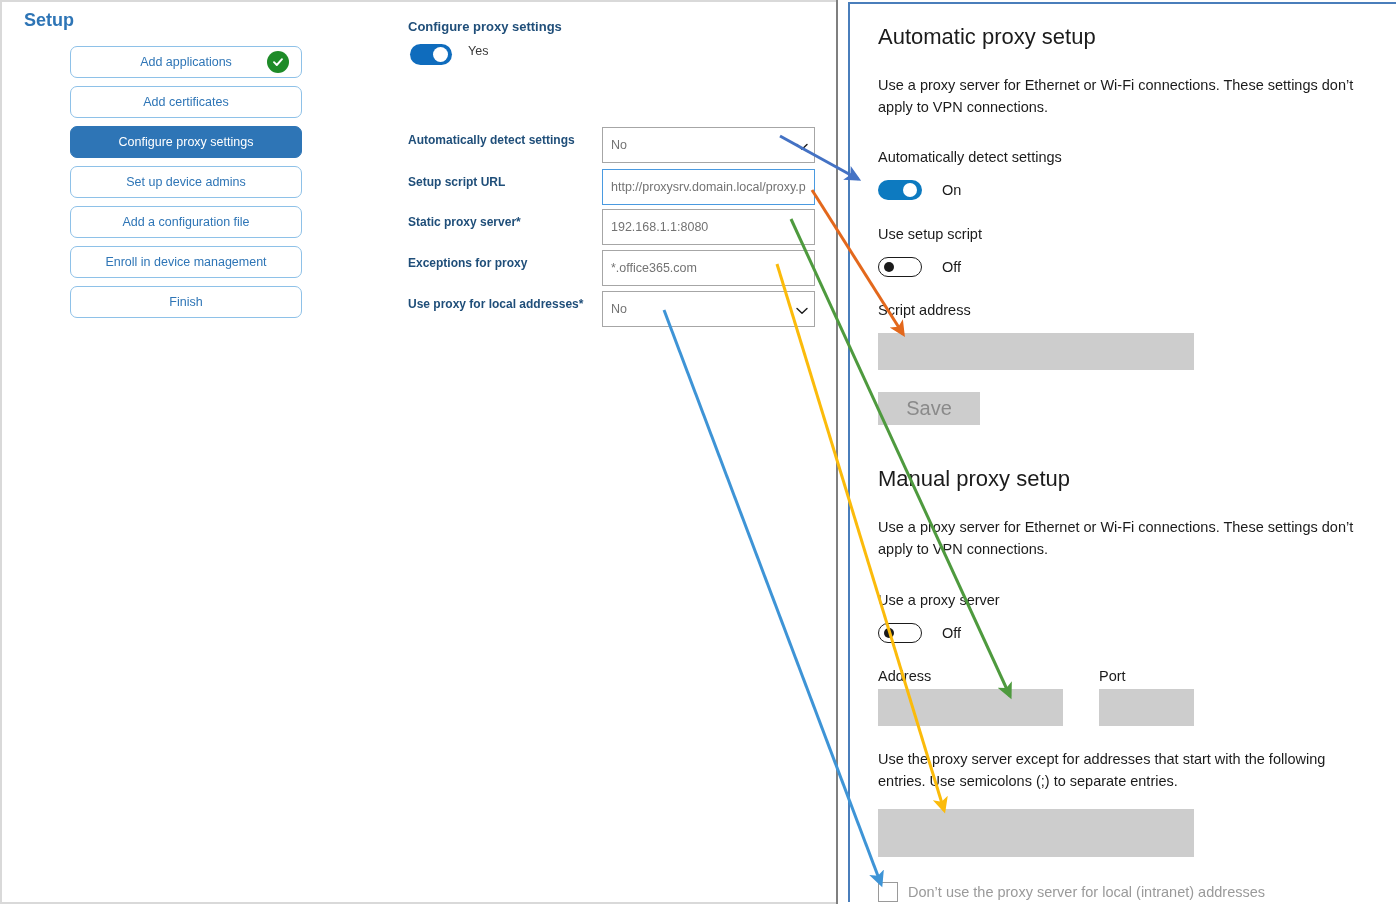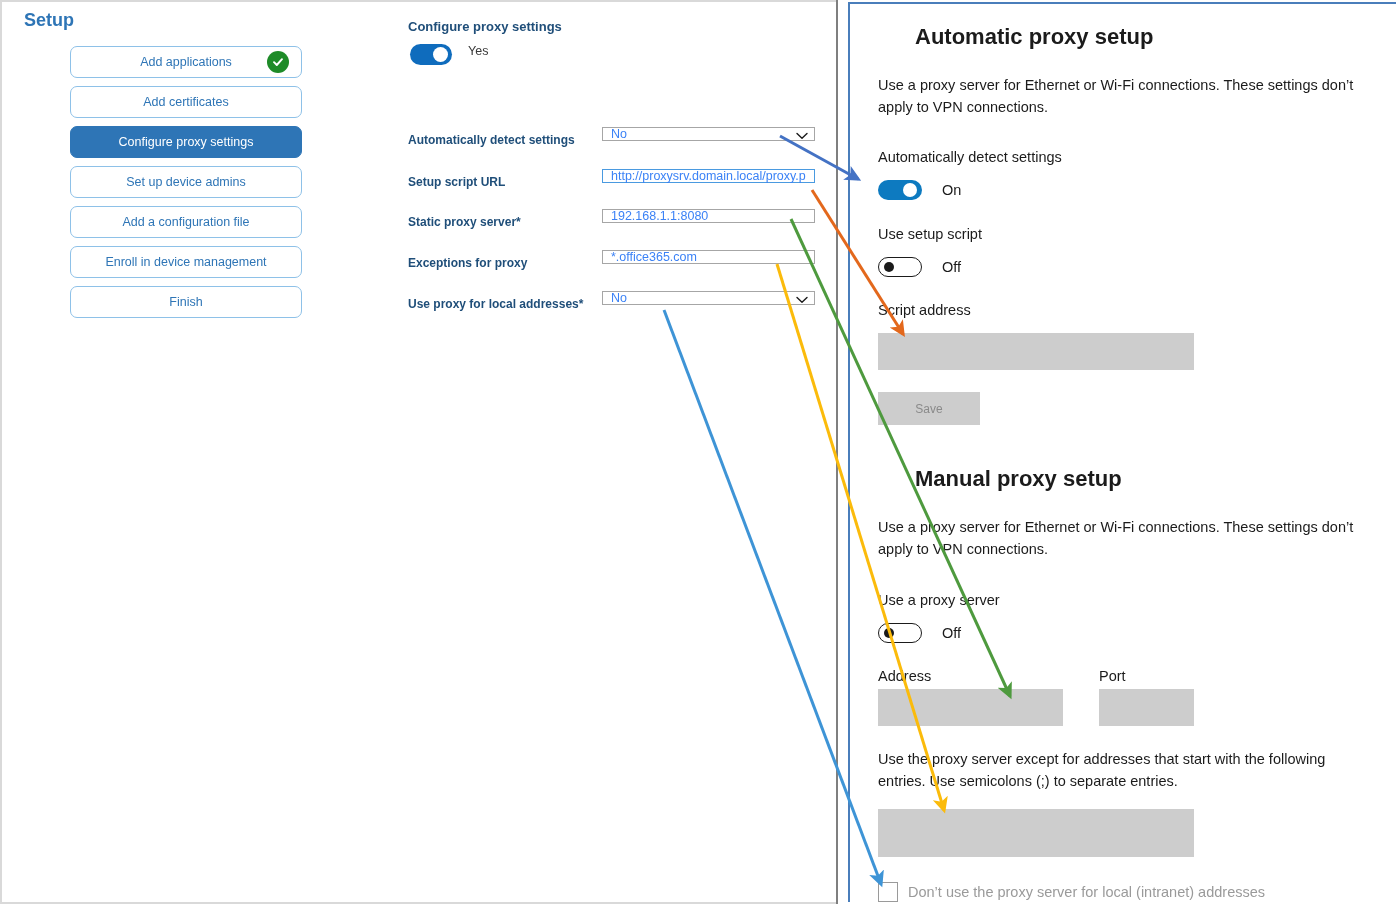--- a/index.html
+++ b/index.html
@@ -58,64 +58,64 @@
   }
   .tgl .knob{
     position:absolute;top:3px;right:4px;width:15px;height:15px;border-radius:50%;background:#fff;
   }
   .tgl-label{font-size:12.5px;color:#3a3a3a;}
   .field-label{
     position:absolute;left:408px;font-size:12px;font-weight:bold;color:#1F4E79;white-space:nowrap;
   }
   .field-label .star{font-weight:bold;}
   .ctl{
-    position:absolute;left:602px;width:176px;height:14px;box-sizing:border-box;
+    position:absolute;left:602px;width:176px;height:36px;box-sizing:border-box;
     border:1px solid #a6a6a6;background:#fff;
     display:flex;align-items:center;padding:0 8px;
-    font-size:12.5px;color:#3b82f6;
+    font-size:12.5px;color:#737373;
   }
   .ctl.wide{width:213px;}
   .ctl.focused{border:1px solid #4a9ae0;}
   .ctl .chev{
     position:absolute;right:8px;top:50%;transform:translateY(-50%);
     width:10px;height:10px;
   }
   .ctl .txt{overflow:hidden;white-space:nowrap;text-overflow:clip;}
 
   
   .win-divider{
     position:absolute;left:836px;top:0;width:2px;height:904px;background:#7f7f7f;
   }
   .win-panel{
     position:absolute;left:848px;top:2px;width:548px;height:900px;
     border:2px solid #4a7ebb;border-right:none;border-bottom:none;
     box-sizing:border-box;background:#fff;overflow:hidden;
   }
   .win-h1{
-    position:absolute;left:28px;font-size:22px;color:#1b1b1b;font-weight:bold;margin-left:37px;
+    position:absolute;left:28px;font-size:22px;color:#1b1b1b;font-weight:normal;
   }
   .win-p{
     position:absolute;left:28px;width:496px;font-size:14.5px;color:#1b1b1b;line-height:22px;
   }
   .win-lbl{position:absolute;left:28px;font-size:14.5px;color:#1b1b1b;}
   .wtgl-row{position:absolute;left:28px;display:flex;align-items:center;gap:20px;}
   .wtgl-on{
     width:44px;height:20px;border-radius:10px;background:#0D7AC0;position:relative;flex:0 0 auto;
   }
   .wtgl-on .k{position:absolute;top:3px;right:5px;width:14px;height:14px;border-radius:50%;background:#fff;}
   .wtgl-off{
     width:44px;height:20px;border-radius:10px;background:#fff;border:1.5px solid #1b1b1b;
     box-sizing:border-box;position:relative;flex:0 0 auto;
   }
   .wtgl-off .k{position:absolute;top:4px;left:5px;width:10px;height:10px;border-radius:50%;background:#1b1b1b;}
   .wtgl-txt{font-size:14.5px;color:#1b1b1b;}
   .gray-box{position:absolute;background:#cdcdcd;}
   .save-btn{
     position:absolute;background:#cdcdcd;display:flex;align-items:center;justify-content:center;
-    font-size:12px;color:#8a8a8a;
+    font-size:20px;color:#8a8a8a;
   }
   .chk-row{position:absolute;left:28px;display:flex;align-items:center;gap:10px;}
   .chk-box{width:20px;height:20px;border:1.5px solid #9a9a9a;background:#fff;box-sizing:border-box;flex:0 0 auto;}
   .chk-txt{font-size:14.5px;color:#9a9a9a;white-space:nowrap;}
 
   
   #arrows{position:absolute;left:0;top:0;width:1398px;height:904px;pointer-events:none;}
 </style>
 </head>
 <body>

